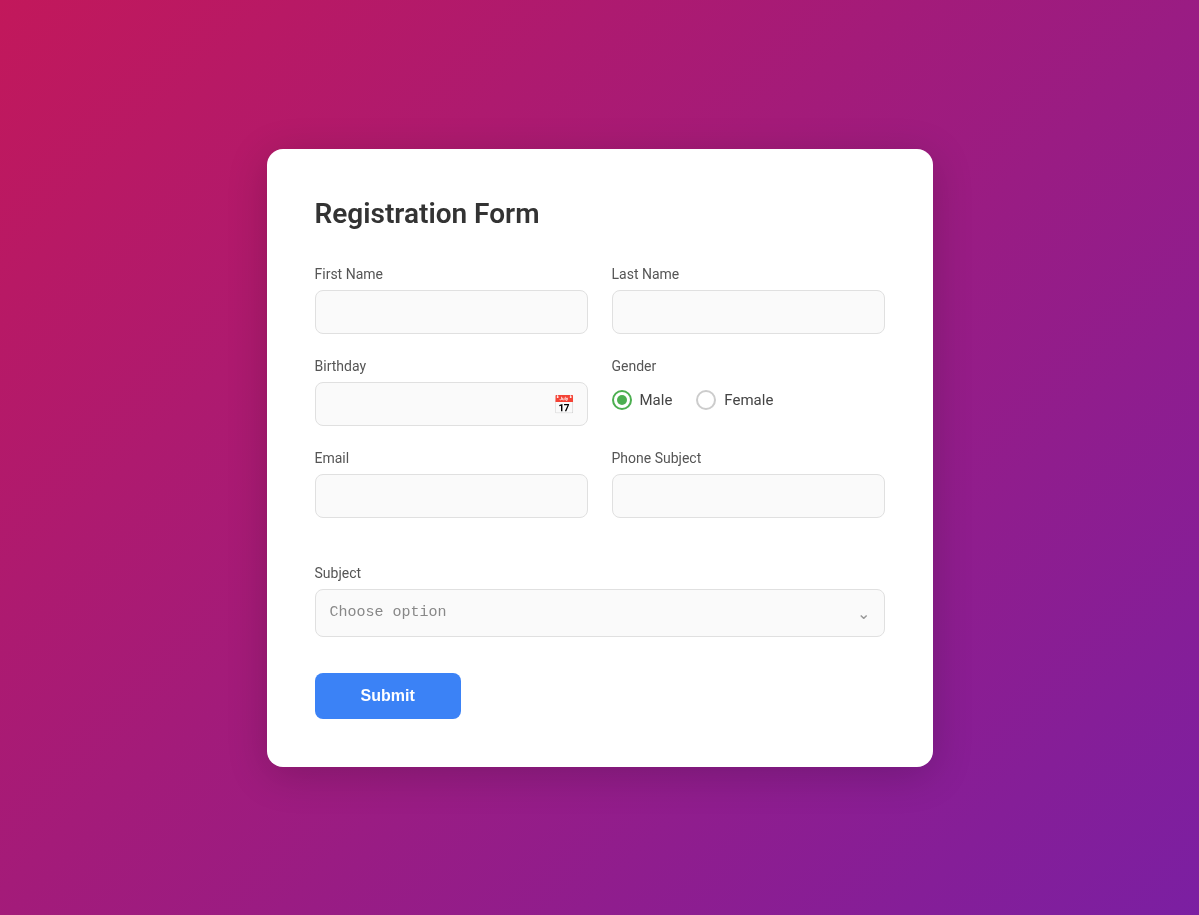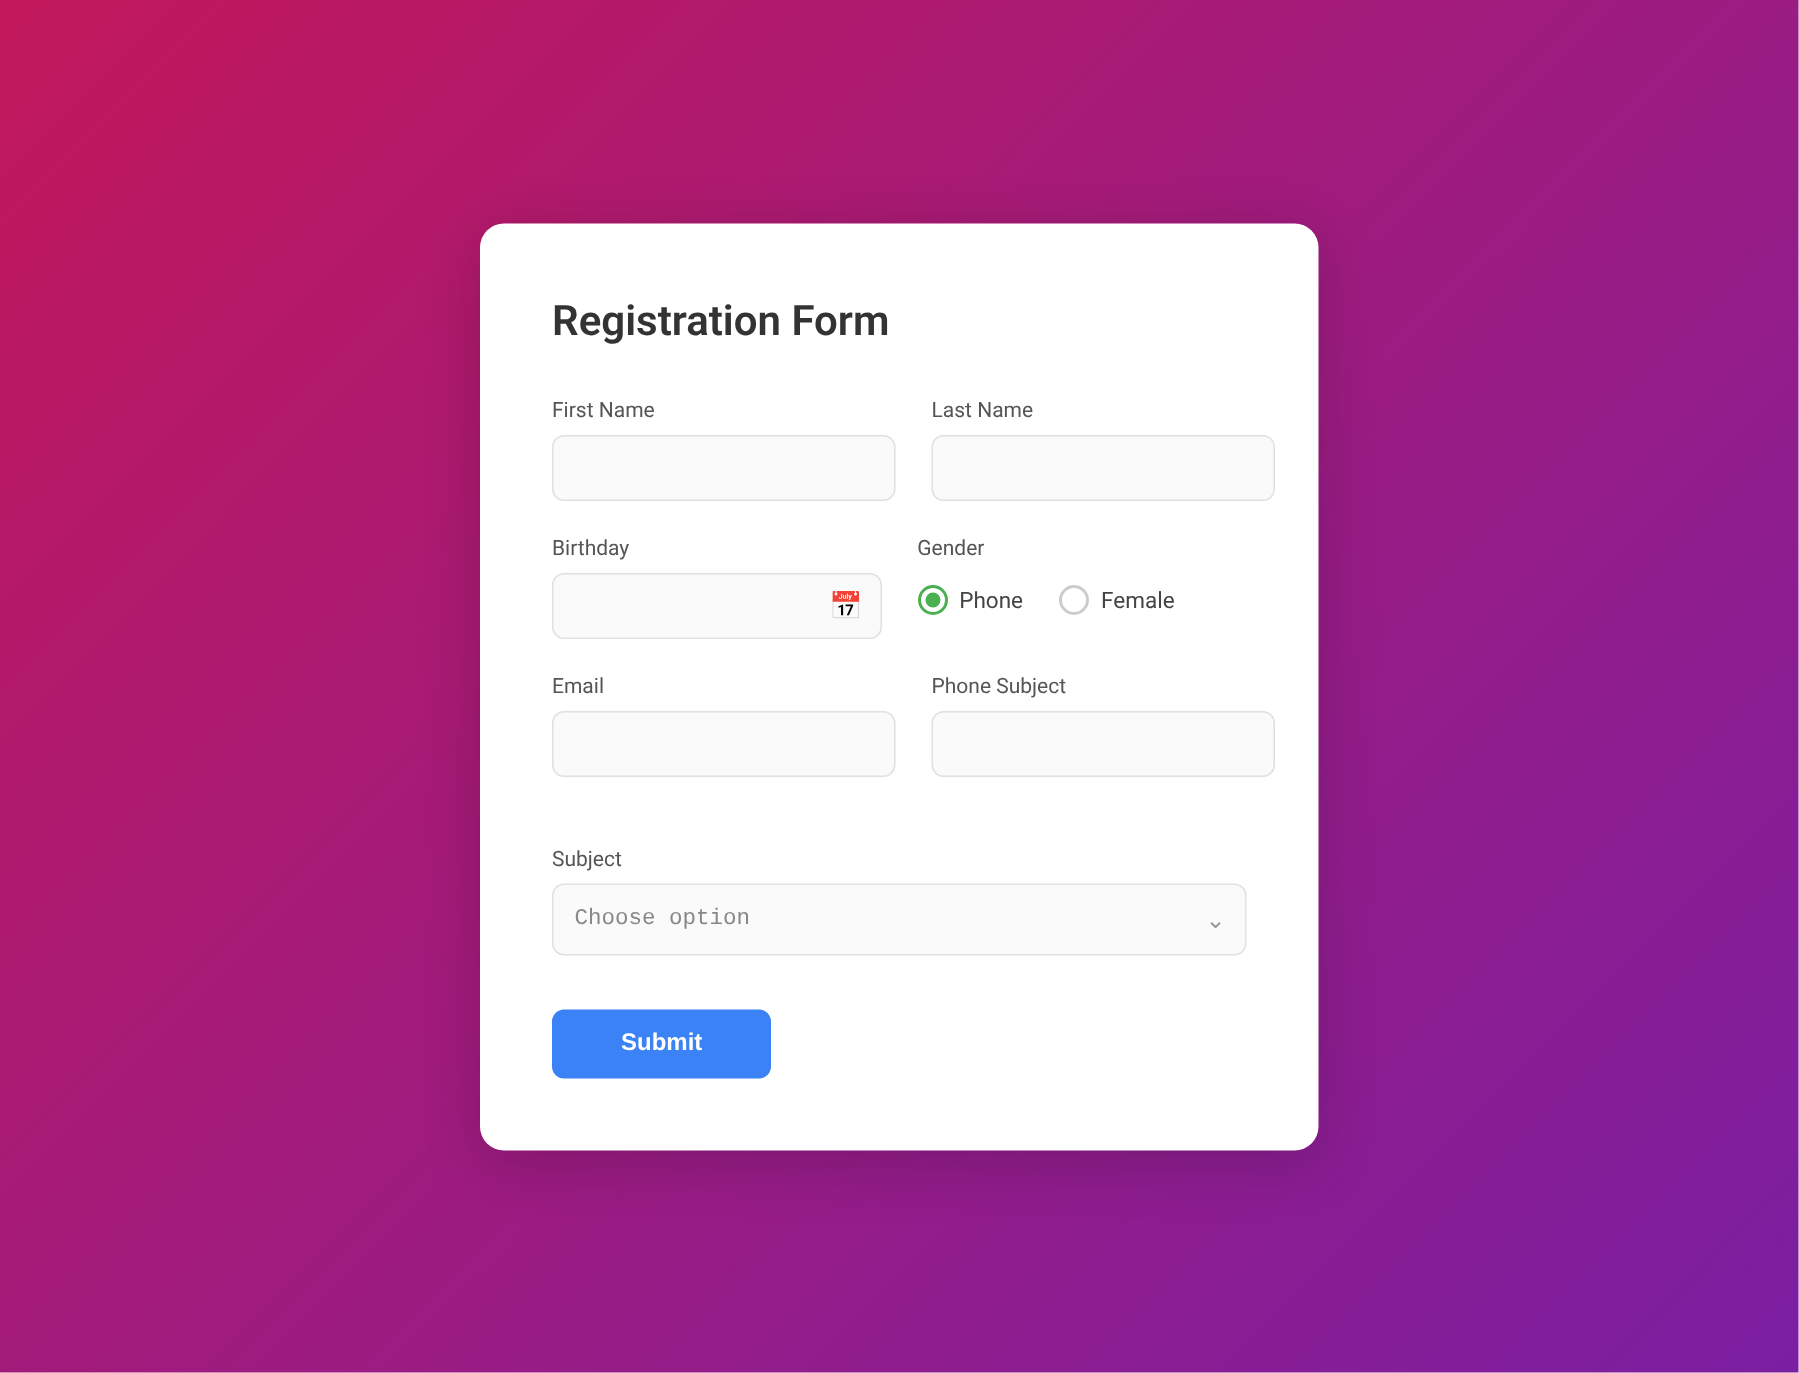--- a/index.html
+++ b/index.html
@@ -15,21 +15,21 @@
       display: flex;
       align-items: center;
       justify-content: center;
       font-family: -apple-system, BlinkMacSystemFont, 'Segoe UI', Roboto, sans-serif;
     }
 
     .form-card {
       background: #ffffff;
       border-radius: 16px;
       padding: 48px 48px 48px 48px;
-      width: 559px;
+      width: 666px;
       box-shadow: 0 8px 40px rgba(0,0,0,0.18);
     }
 
     .form-title {
       font-size: 28px;
       font-weight: 600;
       color: #333333;
       margin-bottom: 36px;
     }
 
@@ -202,21 +202,21 @@
         <input type="text" style="">
         <span class="calendar-icon">📅</span>
       </div>
     </div>
     <div class="form-group gender-group">
       <label>Gender</label>
       <div class="gender-options">
         <label class="radio-option">
 
           <div class="radio-circle checked"></div>
-          <span>Phone</span>
+          <span>Male</span>
         </label>
         <label class="radio-option">
 
           <div class="radio-circle"></div>
           <span>Female</span>
         </label>
       </div>
     </div>
   </div>
 

